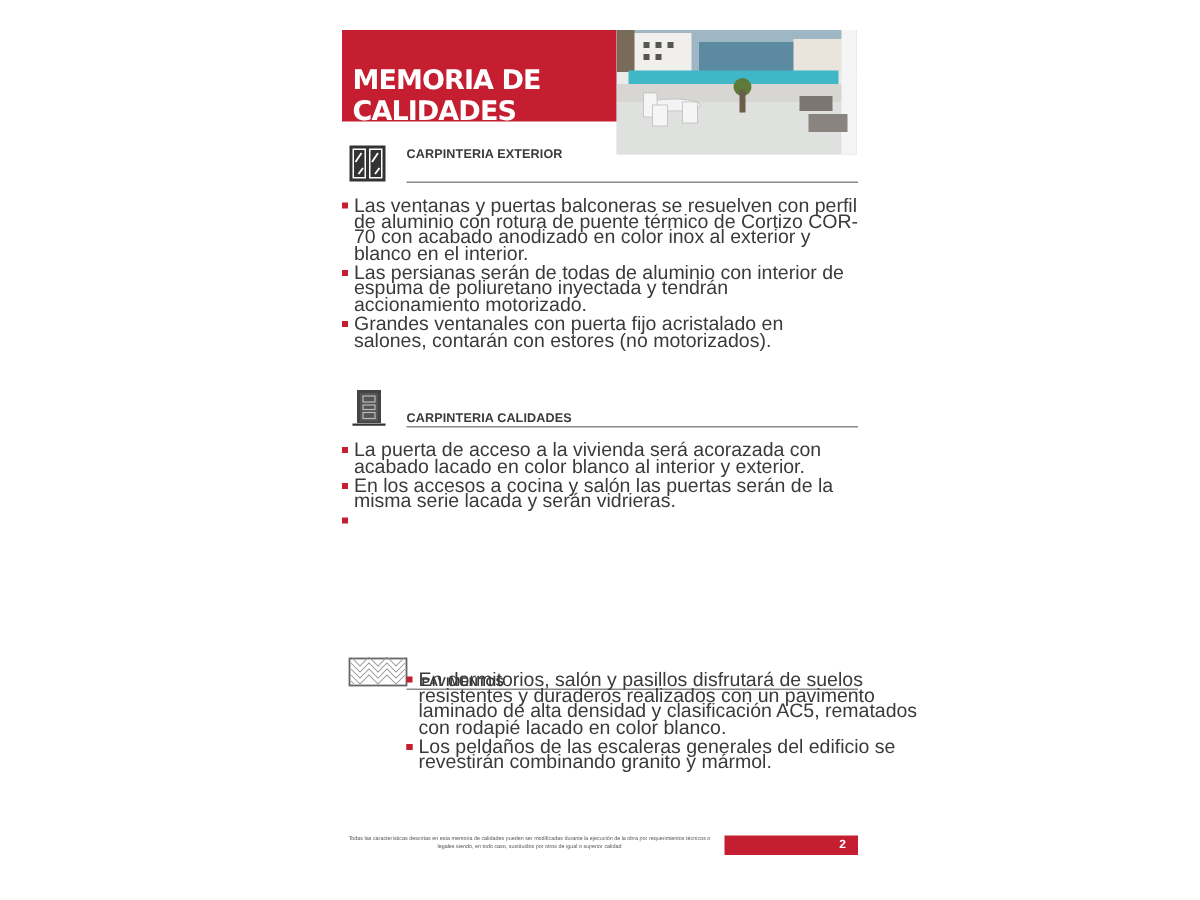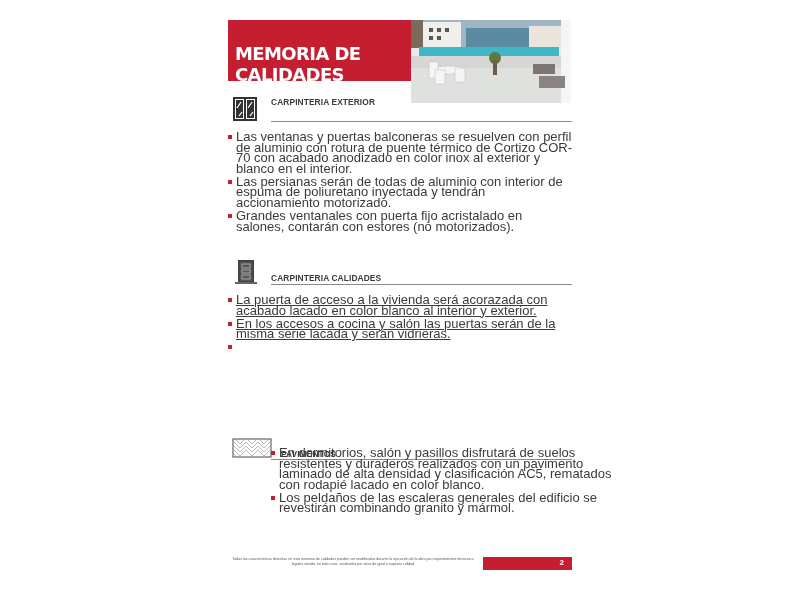--- a/index.html
+++ b/index.html
@@ -82,21 +82,21 @@
       <rect x="4" y="1" width="16" height="22" fill="#444"></rect>
       <rect x="6" y="3" width="12" height="19" fill="#555"></rect>
       <rect x="8" y="5" width="8" height="4" fill="none" stroke="#bbb" stroke-width="0.8"></rect>
       <rect x="8" y="11" width="8" height="3" fill="none" stroke="#bbb" stroke-width="0.8"></rect>
       <rect x="8" y="16" width="8" height="4" fill="none" stroke="#bbb" stroke-width="0.8"></rect>
       <line x1="1" y1="24" x2="23" y2="24" stroke="#333" stroke-width="1.5"></line>
     </svg>
     <div class="section-title" style="top:14px;">CARPINTERIA CALIDADES</div>
     <div class="section-rule" style="top:25px;"></div>
   </div>
-  <ul class="bullets" style="top:275px;text-decoration:underline;">
+  <ul class="bullets" style="top:275px;">
     <li><span class="sq"></span><span>La puerta de acceso a la vivienda será acorazada con acabado lacado en color blanco al interior y exterior.</span></li>
     <li><span class="sq"></span><span>En los accesos a cocina y salón las puertas serán de la misma serie lacada y serán vidrieras.</span></li>
     <li><span class="sq"></span></li>
   </ul>
 
   <div class="section-head" style="top:418px;height:26px;">
     <svg class="section-icon" style="top:0;" width="40" height="20" viewBox="0 0 40 20">
       <rect x="1" y="1" width="38" height="18" fill="#fff" stroke="#666" stroke-width="1.2"></rect>
       <g stroke="#999" stroke-width="0.7" fill="none">
         <polyline points="2,4 8,10 14,4 20,10 26,4 32,10 38,4"></polyline>

